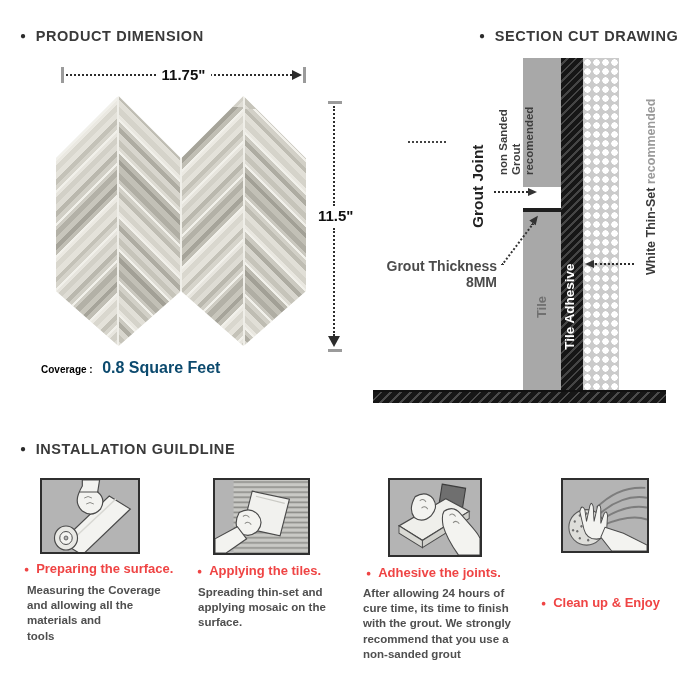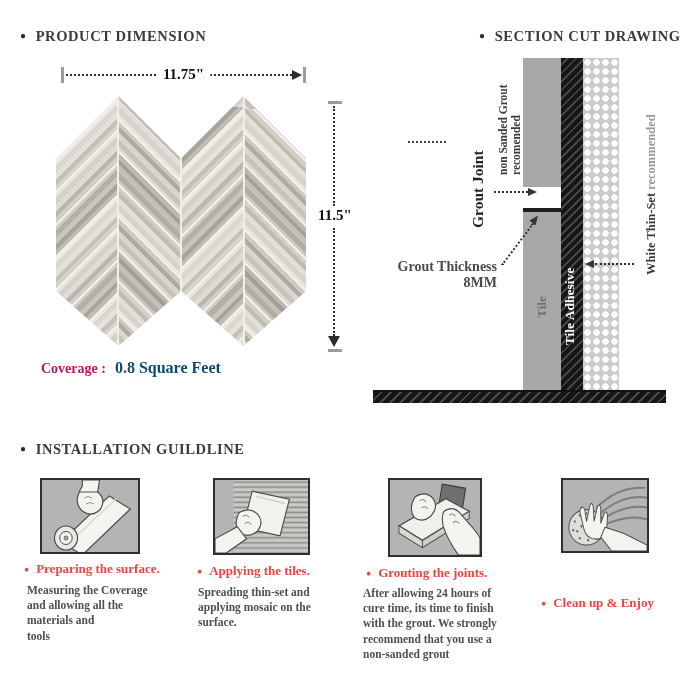--- a/index.html
+++ b/index.html
@@ -1,17 +1,17 @@
 <!DOCTYPE html>
 <html><head>
 <meta charset="utf-8">
 <style>
   html,body{margin:0;padding:0;background:#ffffff;}
   .canvas{position:relative;width:700px;height:676px;background:#fff;
-          font-family:Liberation Serif, serif;overflow:hidden;}
+          font-family:Liberation Sans, sans-serif;overflow:hidden;}
   .abs{position:absolute;}
 
   
   .sec-head{position:absolute;font-weight:bold;font-size:14.5px;letter-spacing:.6px;
             color:#3a3a3a;white-space:nowrap;}
   .sec-head .blt{font-size:10px;margin-right:9px;vertical-align:2px;color:#2b2b2b;}
 
   
   .endbar-v{position:absolute;width:3px;height:16px;background:#9b9b9b;}
   .tick-h{position:absolute;width:14px;height:3px;background:#9b9b9b;}
@@ -34,21 +34,21 @@
       #e7e5de 0 3px,#d2d0c7 3px 8px,#dedcd4 8px 13px,#bab8ae 13px 17px,#d1cfc6 17px 21px,#f1f0ea 21px 23px,
       #cfcdc4 23px 26px,#b3b1a7 26px 31px,#c8c6bc 31px 36px,#a6a49a 36px 40px,#c0beb4 40px 44px,#f1f0ea 44px 46px,
       #ebe9e2 46px 49px,#d9d7ce 49px 54px,#e4e2da 54px 59px,#c4c2b8 59px 63px,#d6d4cb 63px 67px,#f1f0ea 67px 69px);}
   .strip-b{background:repeating-linear-gradient(45deg,
       #dddbd3 0 3px,#c6c4ba 3px 8px,#d8d6ce 8px 13px,#aeaca2 13px 17px,#cbc9c0 17px 21px,#f1f0ea 21px 23px,
       #e9e7e0 23px 26px,#d5d3ca 26px 31px,#e1dfd7 31px 36px,#bfbdb3 36px 40px,#d2d0c7 40px 44px,#f1f0ea 44px 46px,
       #cac8bf 46px 49px,#b0aea4 49px 54px,#c2c0b6 54px 59px,#a2a096 59px 63px,#bcbab0 63px 67px,#f1f0ea 67px 69px);}
 
   
   #coverage{left:41px;top:359px;white-space:nowrap;}
-  #coverage .lab{font-weight:bold;font-size:14px;color:#be185d;}
+  #coverage .lab{font-weight:bold;font-size:10px;color:#000000;}
   #coverage .val{font-weight:bold;font-size:16px;color:#0c4a6e;margin-left:5px;}
 
   
   #tile-col{left:523px;top:58px;width:38px;height:332px;background:#a8a8a8;}
   #grout-gap{left:523px;top:187px;width:38px;height:21px;background:#ffffff;}
   #tile-cap{left:523px;top:208px;width:38px;height:4px;background:#1e1e1e;}
   #adhesive-col{left:561px;top:58px;width:22px;height:332px;
       background:repeating-linear-gradient(135deg,#161616 0 4px,#454545 4px 6px);}
   #thinset-col{left:583px;top:58px;width:36px;height:332px;background:#cbcbcb;
       background-image:radial-gradient(circle 3.1px at 4.5px 4.5px,#ffffff 3px,rgba(255,255,255,0) 3.4px);
@@ -210,21 +210,21 @@
       <polygon points="10,44 62,18 88,30 36,58" fill="#efefeb" stroke="#4a4a4a" stroke-width="1.2"></polygon>
       <polygon points="10,44 36,58 36,65 10,51" fill="#d9d9d4" stroke="#4a4a4a" stroke-width="1"></polygon>
       <polygon points="36,58 88,30 88,37 36,65" fill="#cfcfca" stroke="#4a4a4a" stroke-width="1"></polygon>
       <path d="M28,16 Q40,10 48,18 Q54,26 46,34 Q36,42 27,36 Q20,28 28,16 Z" fill="#f3f3f0" stroke="#4a4a4a" stroke-width="1.2"></path>
       <path d="M33,20 q4,-3 7,1 M35,27 q4,-3 7,1" fill="none" stroke="#8a8a86" stroke-width="1"></path>
       <path d="M60,30 Q70,24 78,32 L92,46 Q98,52 100,56 L100,72 L76,72 Q63,56 59,44 Q57,34 60,30 Z" fill="#f3f3f0" stroke="#4a4a4a" stroke-width="1.2"></path>
       <path d="M66,34 q4,-3 7,1 M70,41 q4,-3 7,1" fill="none" stroke="#8a8a86" stroke-width="1"></path>
     </svg>
   </div>
   <div class="step-cap" style="left:366px;top:565px;">
-    <span class="blt">●</span><span>Grouting the joints.</span>
+    <span class="blt">●</span><span>Adhesive the joints.</span>
   </div>
   <div class="step-body" style="left:363px;top:586px;width:150px;">After allowing 24 hours of
 cure time, its time to finish
 with the grout. We strongly
 recommend that you use a
 non-sanded grout</div>
 
   <div class="step-img" style="left:561px;top:478px;width:88px;height:75px;">
     <svg viewBox="0 0 100 72" preserveAspectRatio="none">
       <rect width="100" height="72" fill="#b4b4b4"></rect>

